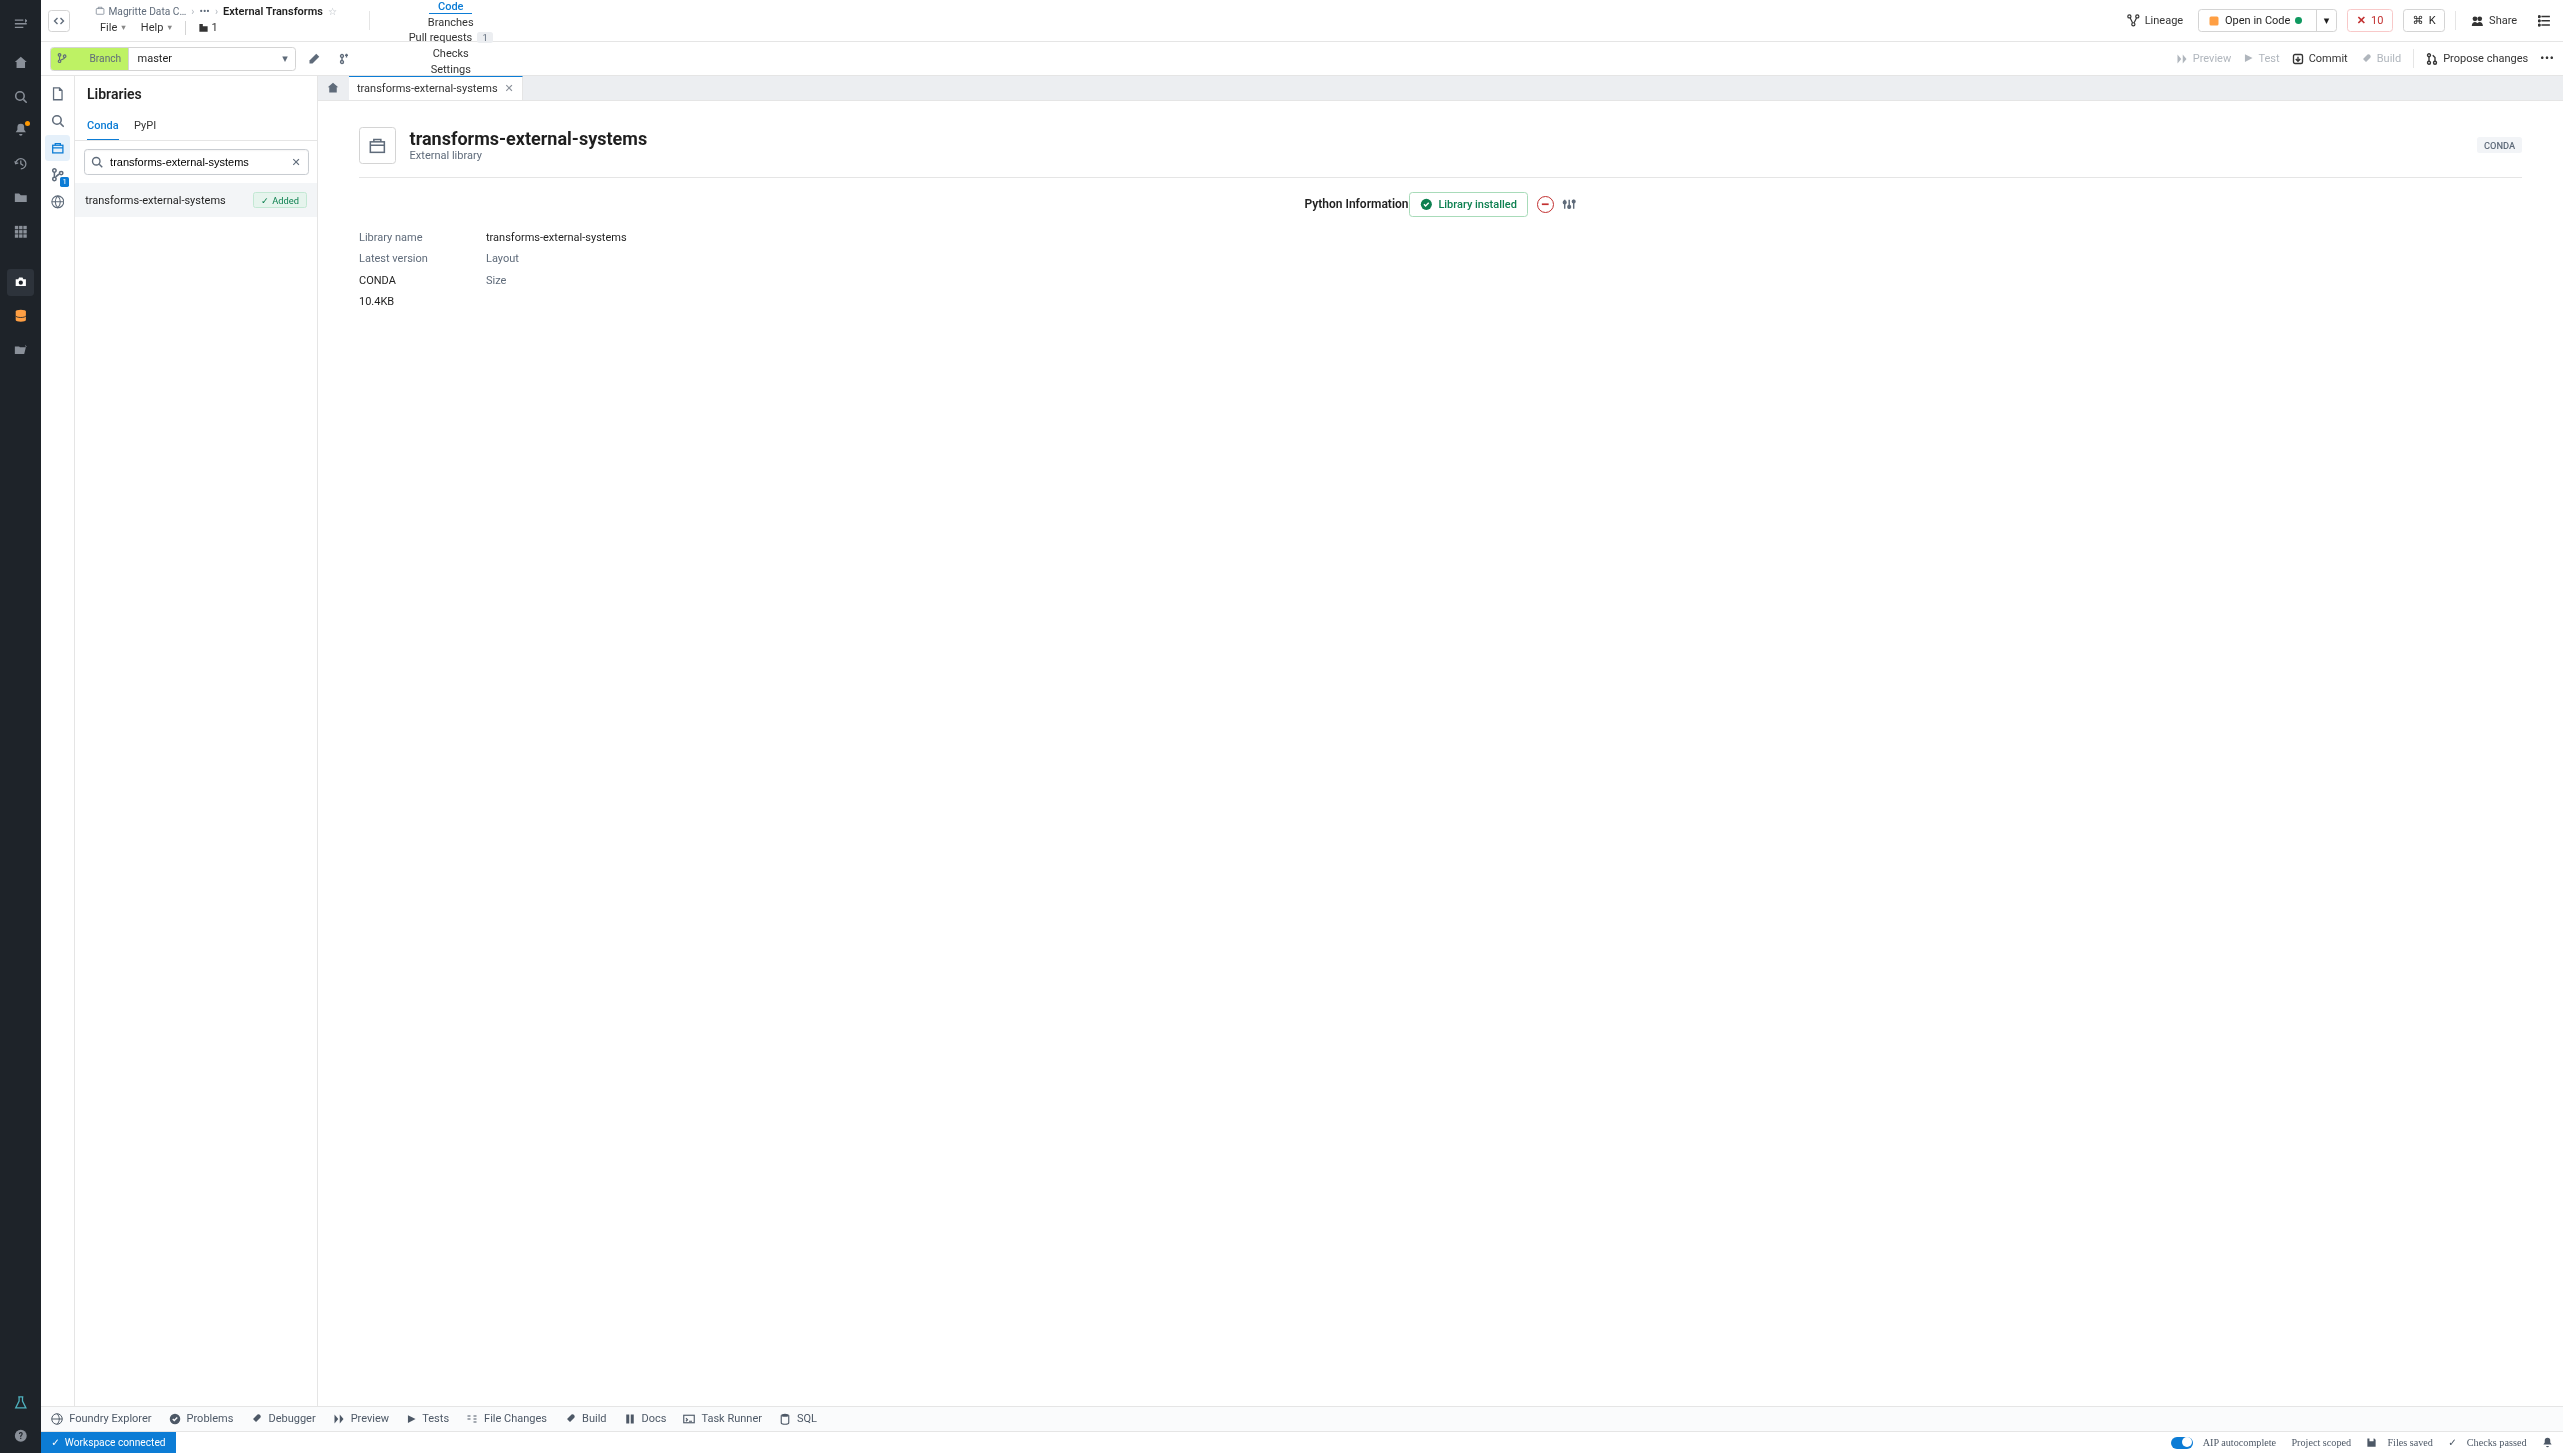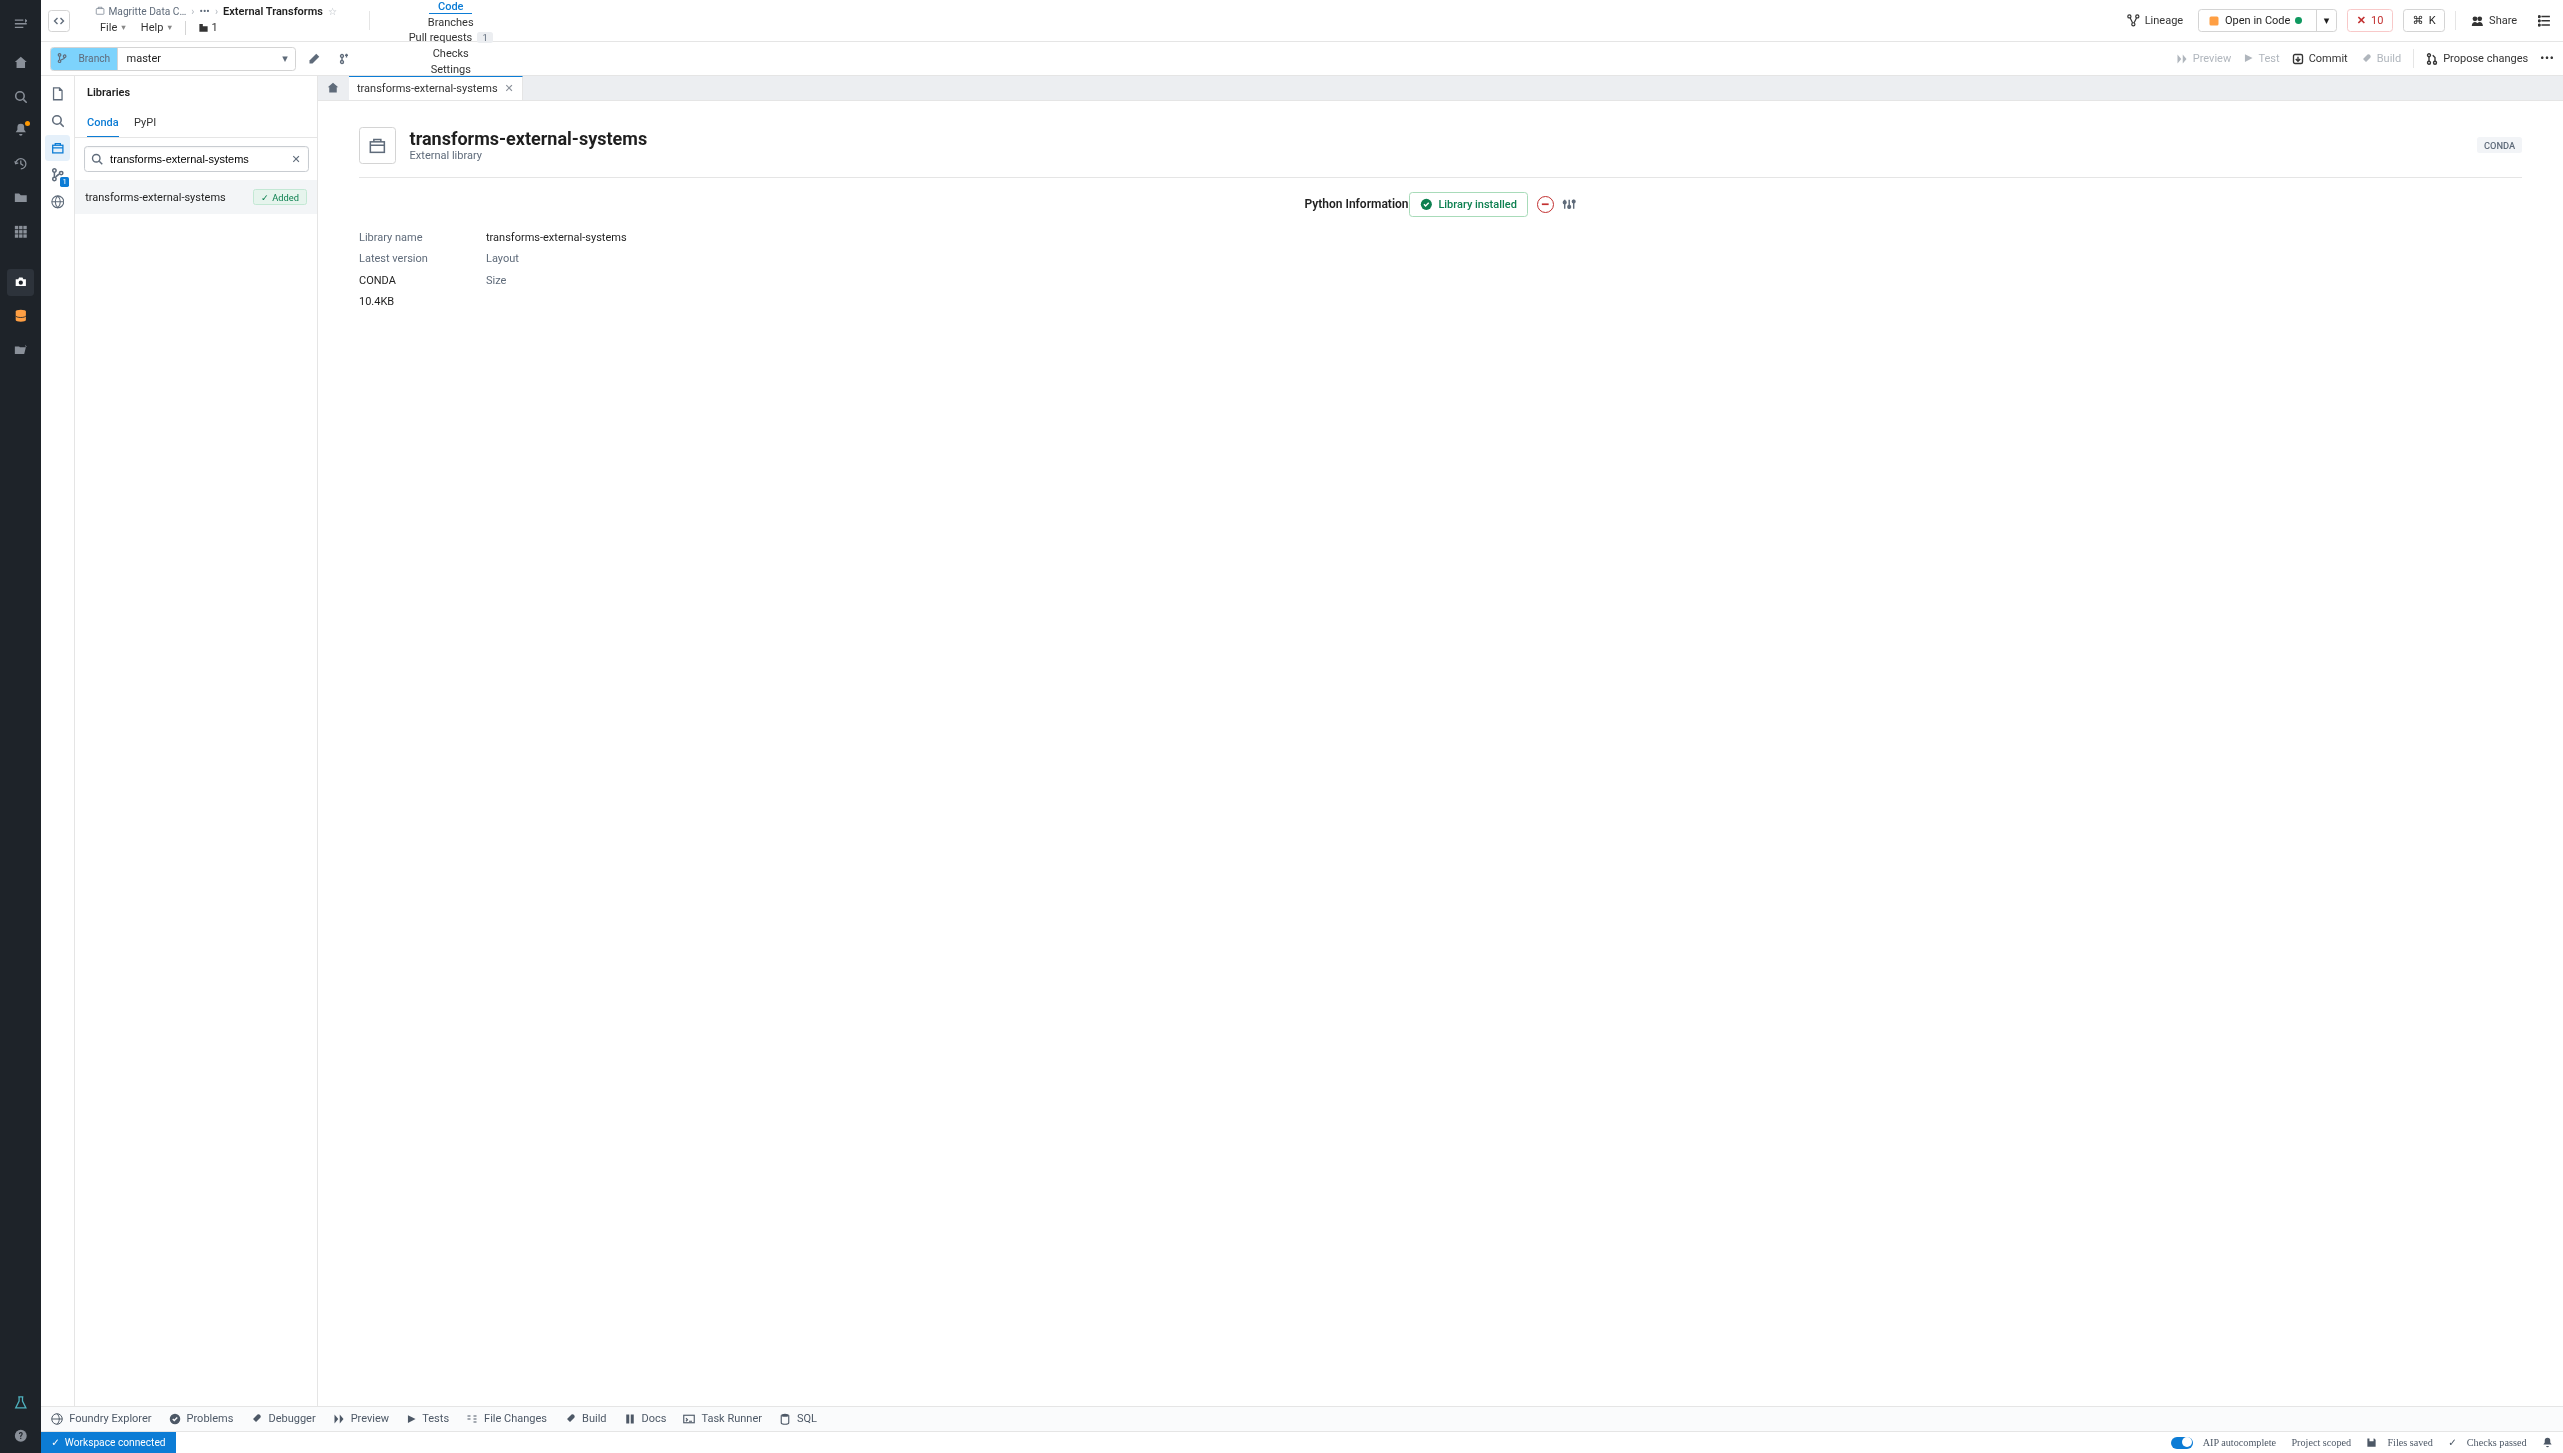--- a/index.html
+++ b/index.html
@@ -40,40 +40,40 @@
 .btn.split > span { padding: 4.2px 8.5px; display: flex; align-items: center; gap: 5.1px; }
 .btn.split .drop { border-left: 0.8px solid #d4d4d4; padding: 4.2px 6.8px; }
 .btn.danger { border-color: #f8c9c9; color: #c23030; background: #fff; }
 .green-dot { width: 6.8px; height: 6.8px; background: #0f9960; border-radius: 50%; }
 .vd { width: 0.8px; height: 18.7px; background: #e5e5e5; }
 .kbd-icon { font-family: inherit; }
 
 
 .toolbar { height: 34px; border-bottom: 0.8px solid #e5e5e5; display: flex; align-items: center; padding: 0 8.5px; gap: 6.8px; }
 .branch-select { border: 0.8px solid #d4d4d4; border-radius: 3.4px; height: 24px; display: flex; align-items: center; min-width: 246px; }
-.branch-select .lab { background: #7dd3fc; color: #5f6b7a; padding: 0 6.8px; height: 100%; display: flex; align-items: center; gap: 11px; border-right: 0.8px solid #d4d4d4; font-size: 10.2px; border-radius: 2.5px 0 0 2.5px; }
+.branch-select .lab { background: #bef264; color: #5f6b7a; padding: 0 6.8px; height: 100%; display: flex; align-items: center; gap: 22px; border-right: 0.8px solid #d4d4d4; font-size: 10.2px; border-radius: 2.5px 0 0 2.5px; }
 .branch-select .val { padding: 0 8.5px; flex: 1; }
 .branch-select .drop { padding: 0 6.8px; color: #5f6b7a; }
 .toolbar .icon-btn { width: 24px; height: 24px; display: flex; align-items: center; justify-content: center; cursor: pointer; color: #5f6b7a; border-radius: 2.5px; }
 .toolbar .right { margin-left: auto; display: flex; align-items: center; gap: 12px; }
 .tb-act { display: flex; align-items: center; gap: 5.1px; color: #333; cursor: pointer; }
 .tb-act.disabled { color: #b0b6bd; }
 
 
 .body { flex: 1; display: flex; min-height: 0; }
 
 
 .tool-strip { width: 34px; border-right: 0.8px solid #e5e5e5; display: flex; flex-direction: column; align-items: center; padding-top: 5.1px; gap: 1.7px; }
 .tool-strip .ts { width: 25.4px; height: 25.4px; display: flex; align-items: center; justify-content: center; border-radius: 3.4px; cursor: pointer; color: #5f6b7a; position: relative; }
 .tool-strip .ts.active { background: #e5f0fa; color: #0c7cd5; }
 .tool-strip .badge-num { position: absolute; bottom: 0.8px; right: 0.8px; background: #0c7cd5; color: #fff; font-size: 7.6px; border-radius: 1.7px; padding: 0 2.5px; line-height: 10.2px; }
 
 
 .lib-panel { width: 243px; border-right: 0.8px solid #e5e5e5; display: flex; flex-direction: column; }
-.lib-panel h2 { font-size: 11px; font-weight: 600; padding: 10.2px 12px; }
+.lib-panel h2 { font-size: 14px; font-weight: 600; padding: 10.2px 12px; }
 .lib-tabs { display: flex; border-bottom: 0.8px solid #e5e5e5; padding: 0 12px; gap: 15.3px; }
 .lib-tabs .lt { padding: 6.8px 0; cursor: pointer; color: #333; border-bottom: 1.7px solid transparent; }
 .lib-tabs .lt.active { color: #0c7cd5; border-bottom-color: #0c7cd5; font-weight: 500; }
 .search-box { margin: 8.5px; border: 0.8px solid #c8ccd1; border-radius: 3.4px; height: 25.4px; display: flex; align-items: center; padding: 0 6.8px; gap: 6.8px; box-shadow: inset 0 0.8px 1.7px rgba(0,0,0,0.05); }
 .search-box input { border: none; outline: none; flex: 1; font-size: 11px; background: transparent; }
 .search-box .clear { color: #5f6b7a; cursor: pointer; }
 .lib-list { flex: 1; overflow: auto; }
 .lib-item { padding: 8.5px 10.2px; display: flex; align-items: center; justify-content: space-between; cursor: pointer; background: #f3f5f7; }
 .added-tag { background: #e6f4ed; color: #0d8050; font-size: 9.3px; padding: 1.7px 6.8px; border-radius: 2.5px; display: flex; align-items: center; gap: 3.4px; border: 0.8px solid #c3e8d4; }
 

